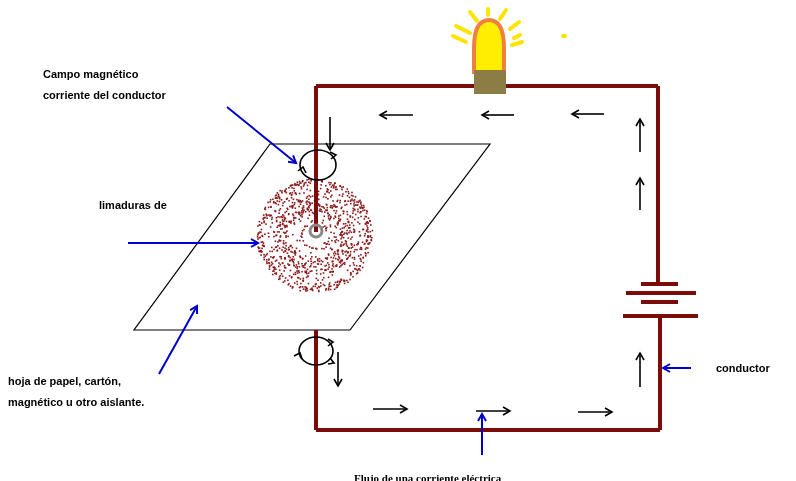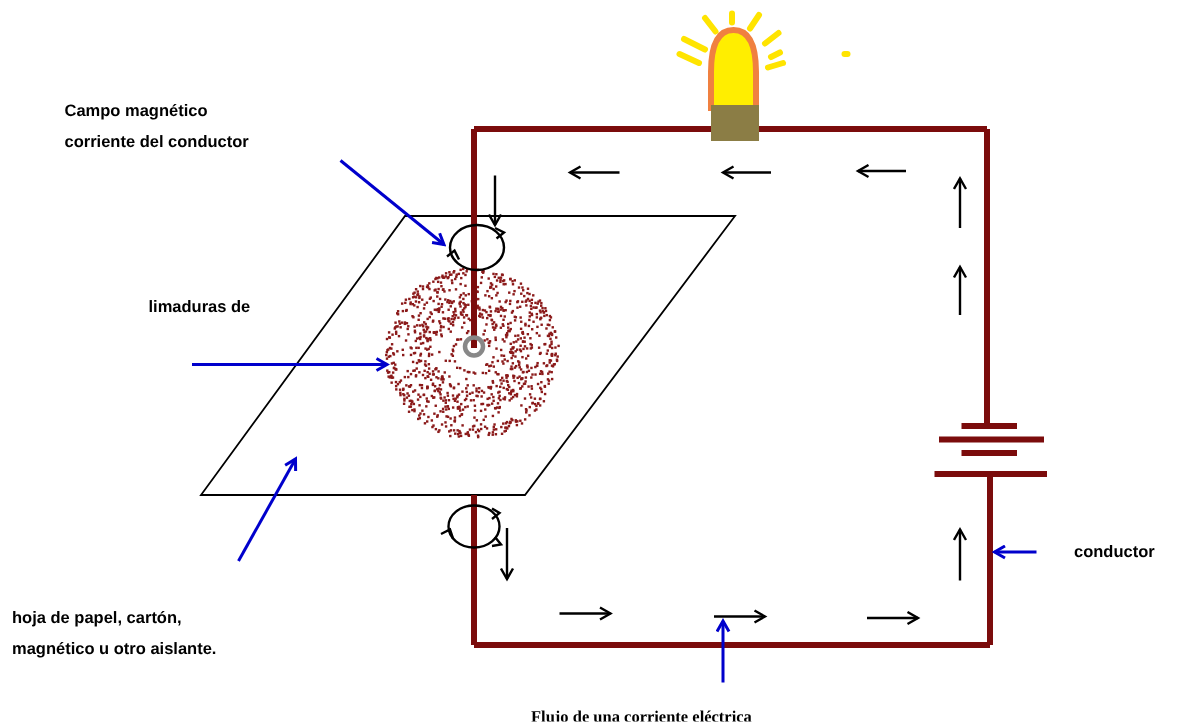--- a/index.html
+++ b/index.html
@@ -1168,20 +1168,20 @@
 
 <div class="label" style="left:43px; top:64px;">
   <div>Campo magnético</div>
   <div>corriente del conductor</div>
 </div>
 
 <div class="label" style="left:99px; top:195px;">
   <div>limaduras de</div>
 </div>
 
-<div class="label" style="left:8px; top:402px;">
+<div class="label" style="left:8px; top:371px;">
   <div>hoja de papel, cartón,</div>
   <div>magnético u otro aislante.</div>
 </div>
 
 <div class="label" style="left:695px; top:358px;margin-left:21px;">conductor</div>
 
 <div class="label" style="left:354px; top:468px;font-family:Liberation Serif, serif;">Flujo de una corriente eléctrica</div>
 
 </body></html>

